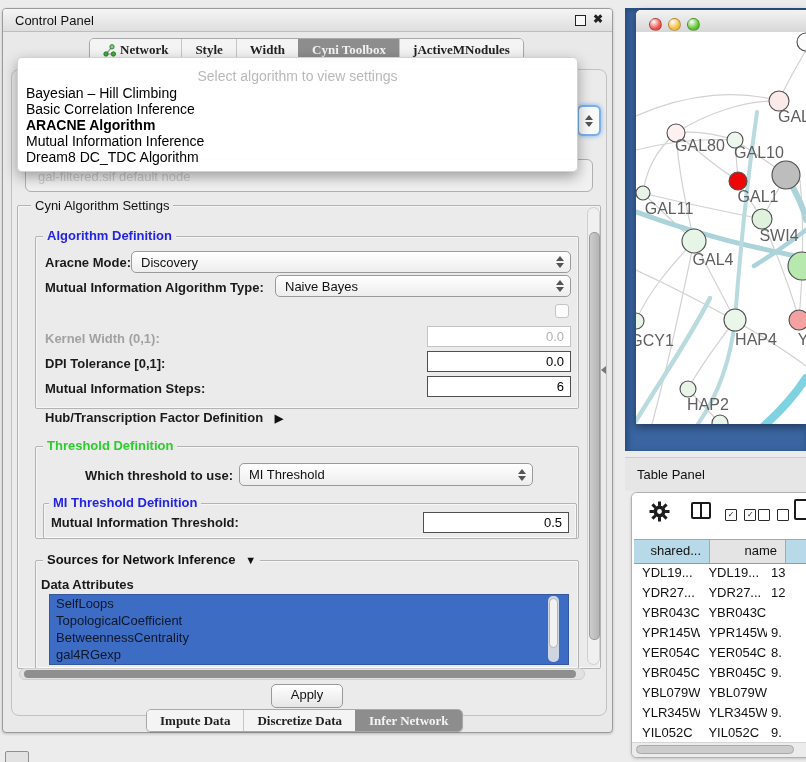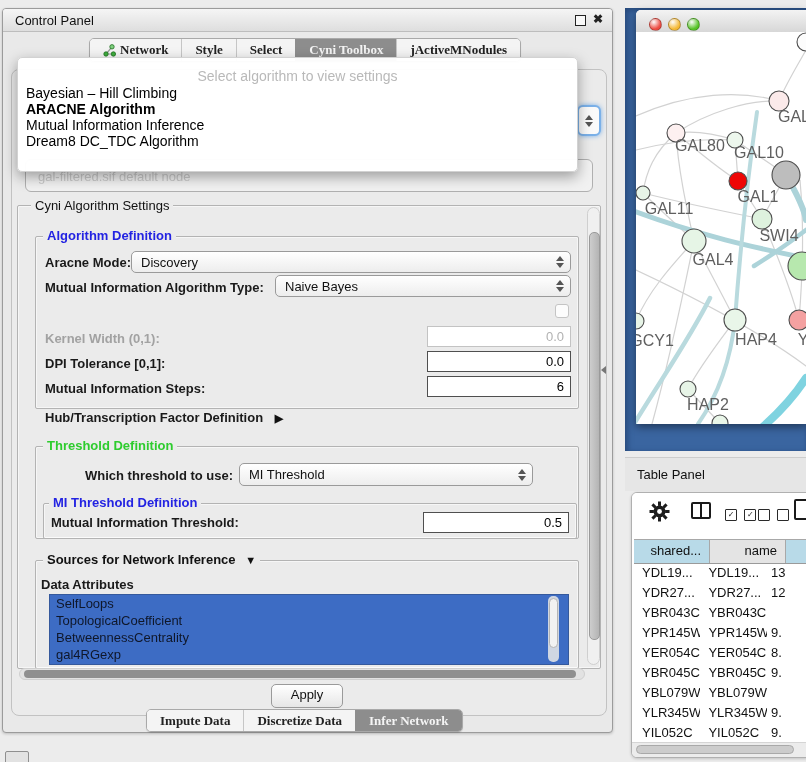--- a/index.html
+++ b/index.html
@@ -130,21 +130,21 @@
             <circle cx="3" cy="10" r="2.2" fill="#3fae3f" stroke="#217021" stroke-width="0.8"></circle>
             <circle cx="9" cy="2.8" r="2.2" fill="#7fd07f" stroke="#217021" stroke-width="0.8"></circle>
             <circle cx="10.4" cy="10" r="2.2" fill="#3fae3f" stroke="#217021" stroke-width="0.8"></circle>
           </svg>
           <span>Network</span>
         </div>
         <div class="tab">
           <span>Style</span>
         </div>
         <div class="tab">
-          <span>Select</span>
+          <span>Width</span>
         </div>
         <div class="tab sel">
           <span>Cyni Toolbox</span>
         </div>
         <div class="tab">
           <span>jActiveMNodules</span>
         </div>
       </div>
 
     <div class="abs content-frame"></div>
@@ -250,20 +250,21 @@
     <div class="abs tabbar" id="bottom-tabs" style="left:143px;top:700px;height:21px;">
         <div class="tab">Impute Data</div>
         <div class="tab">Discretize Data</div>
         <div class="tab sel">Infer Network</div>
       </div>
   </div>
 
   <div class="abs algo-popup" id="algo-popup">
     <div class="algo-header">Select algorithm to view settings</div>
   <div class="algo-item">Bayesian – Hill Climbing</div>
+      <div class="algo-item">Basic Correlation Inference</div>
       <div class="algo-item bold">ARACNE Algorithm</div>
       <div class="algo-item">Mutual Information Inference</div>
       <div class="algo-item">Dream8 DC_TDC Algorithm</div>
     </div>
 
   <div class="abs split-arrow"></div>
 
   <div class="abs net-frame">
     <div class="abs net-window" style="left:11px;top:2px;">
       <div class="abs net-titlebar" id="traffic-bar">

